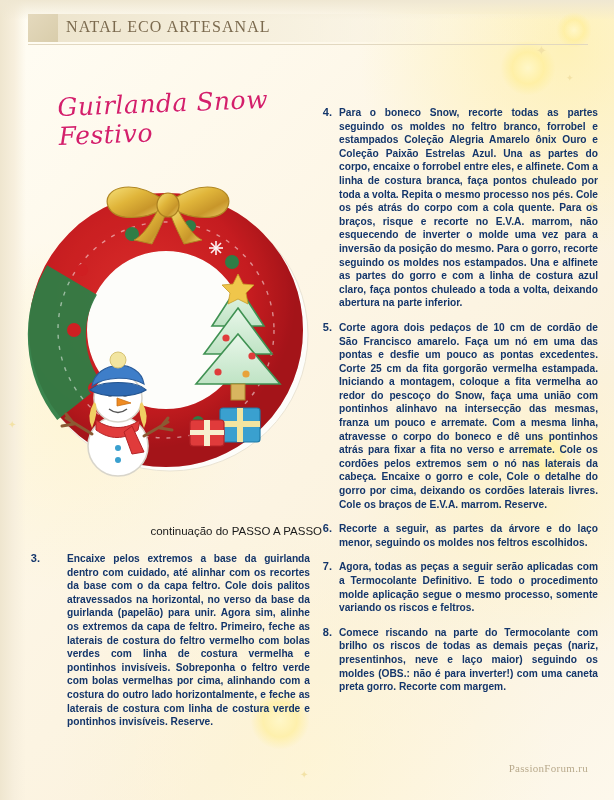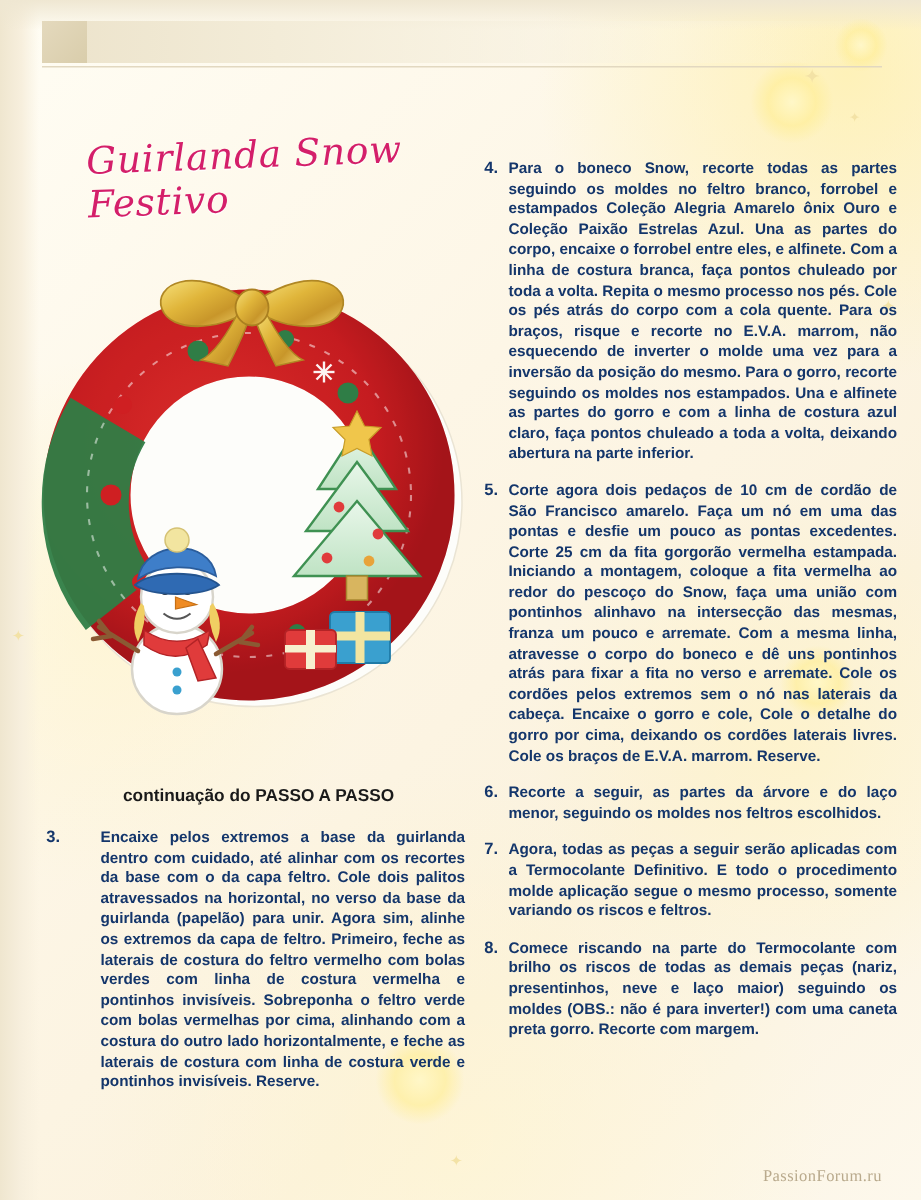--- a/index.html
+++ b/index.html
@@ -60,21 +60,21 @@
     color:#d41f6a;
     letter-spacing:.5px;
     transform:rotate(-2.2deg);
     text-shadow:0 1px 0 rgba(255,255,255,.8);
   }
   
   .art{position:absolute;left:20px;top:130px;width:300px;height:370px;}
   
   .subtitle{
     position:absolute;left:82px;top:525px;width:240px;
-    font-size:11.5px;font-weight:bold;color:#1a1a1a;
+    font-size:11.5px;font-weight:normal;color:#1a1a1a;text-align:right;
   }
   
   .col-left{position:absolute;left:20px;top:552px;width:290px;}
   .col-right{position:absolute;left:312px;top:106px;width:286px;}
   .step{
     display:flex;margin-bottom:11px;
   }
   .step-num{
     width:20px;flex:0 0 20px;text-align:right;padding-right:7px;
     font-size:11px;font-weight:bold;color:#14366b;
@@ -84,21 +84,21 @@
     flex:1;
     font-size:10.2px;
     line-height:13.6px;
     color:#14366b;
     text-align:justify;
     font-weight:bold;
   }
   .col-left .step-txt{color:#14366b;margin-left:20px;}
   
   .footer{
-    position:absolute;right:26px;bottom:10px;
+    position:absolute;right:26px;bottom:26px;
     font-family:"Liberation Serif", serif;
     font-size:11px;color:#b9aa8d;letter-spacing:.3px;text-align:center;
   }
 </style>
 </head>
 <body>
 
 <div class="page"></div>
 <div class="edge-left"></div>
 <div class="edge-top"></div>
@@ -110,20 +110,21 @@
 <div class="spark" style="left:250px;top:690px;width:60px;height:60px;"></div>
 <div class="star" style="left:536px;top:44px;">✦</div>
 <div class="star" style="left:566px;top:74px;font-size:9px;">✦</div>
 <div class="star" style="left:588px;top:200px;font-size:10px;">✦</div>
 <div class="star" style="left:8px;top:420px;font-size:10px;">✦</div>
 <div class="star" style="left:300px;top:770px;font-size:10px;">✦</div>
 
 <div class="hdr">
   <div class="hdr-band"></div>
   <div class="hdr-sq"></div>
+  <div class="hdr-title">NATAL ECO ARTESANAL</div>
 </div>
 <div class="hdr-rule"></div>
 
 <div class="script-title">Guirlanda Snow Festivo</div>
 
 <div class="art">
   <svg width="300" height="370" viewBox="0 0 300 370" xmlns="http://www.w3.org/2000/svg">
     <defs>
       <radialGradient id="wreathShade" cx="40%" cy="35%" r="70%">
         <stop offset="0%" stop-color="#e8322e"></stop>

